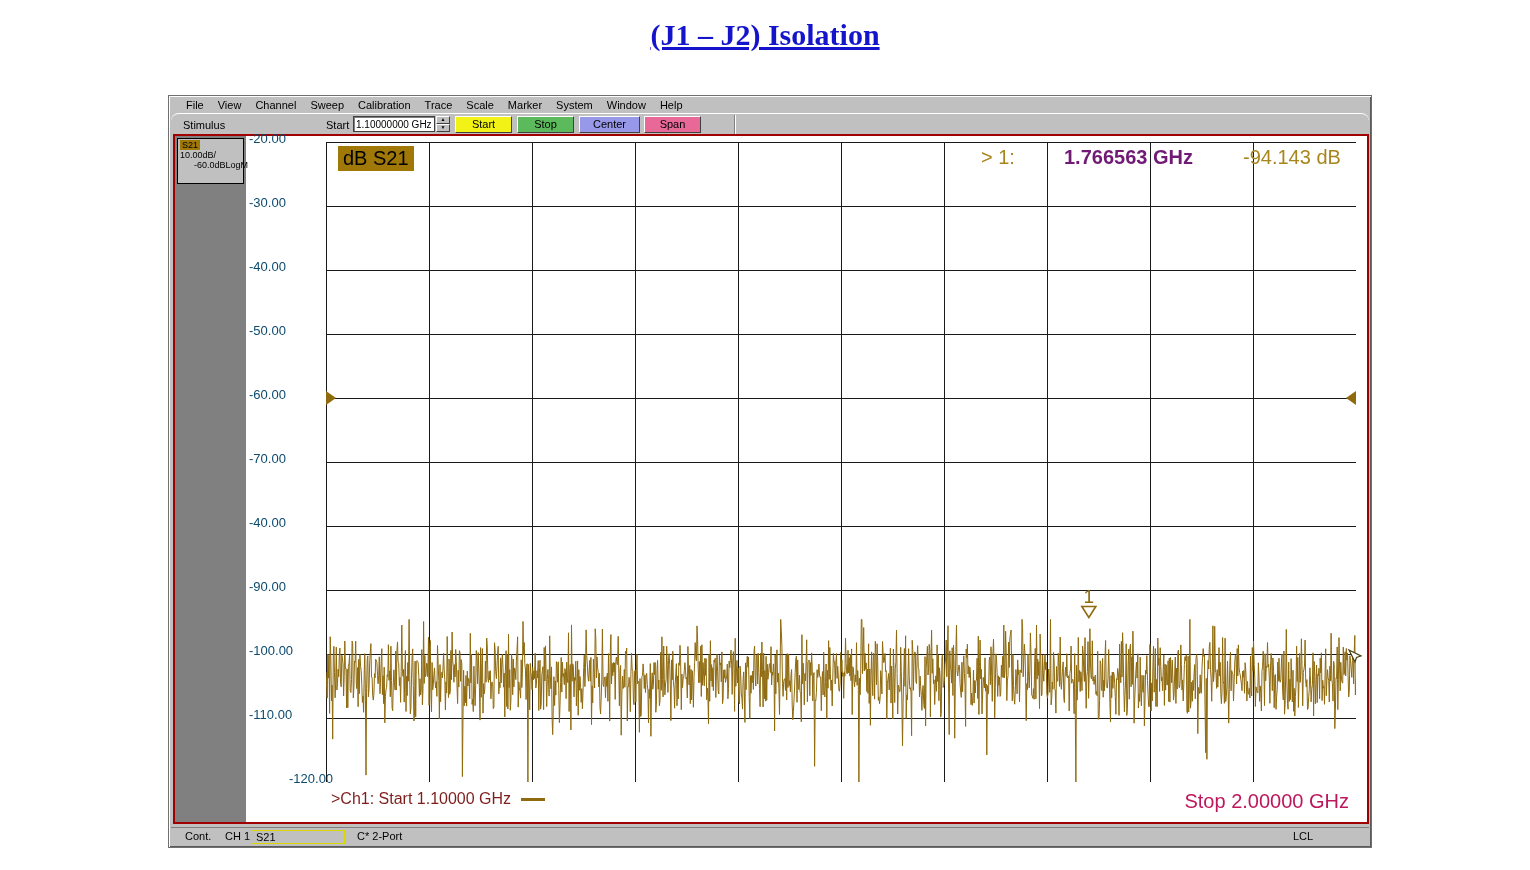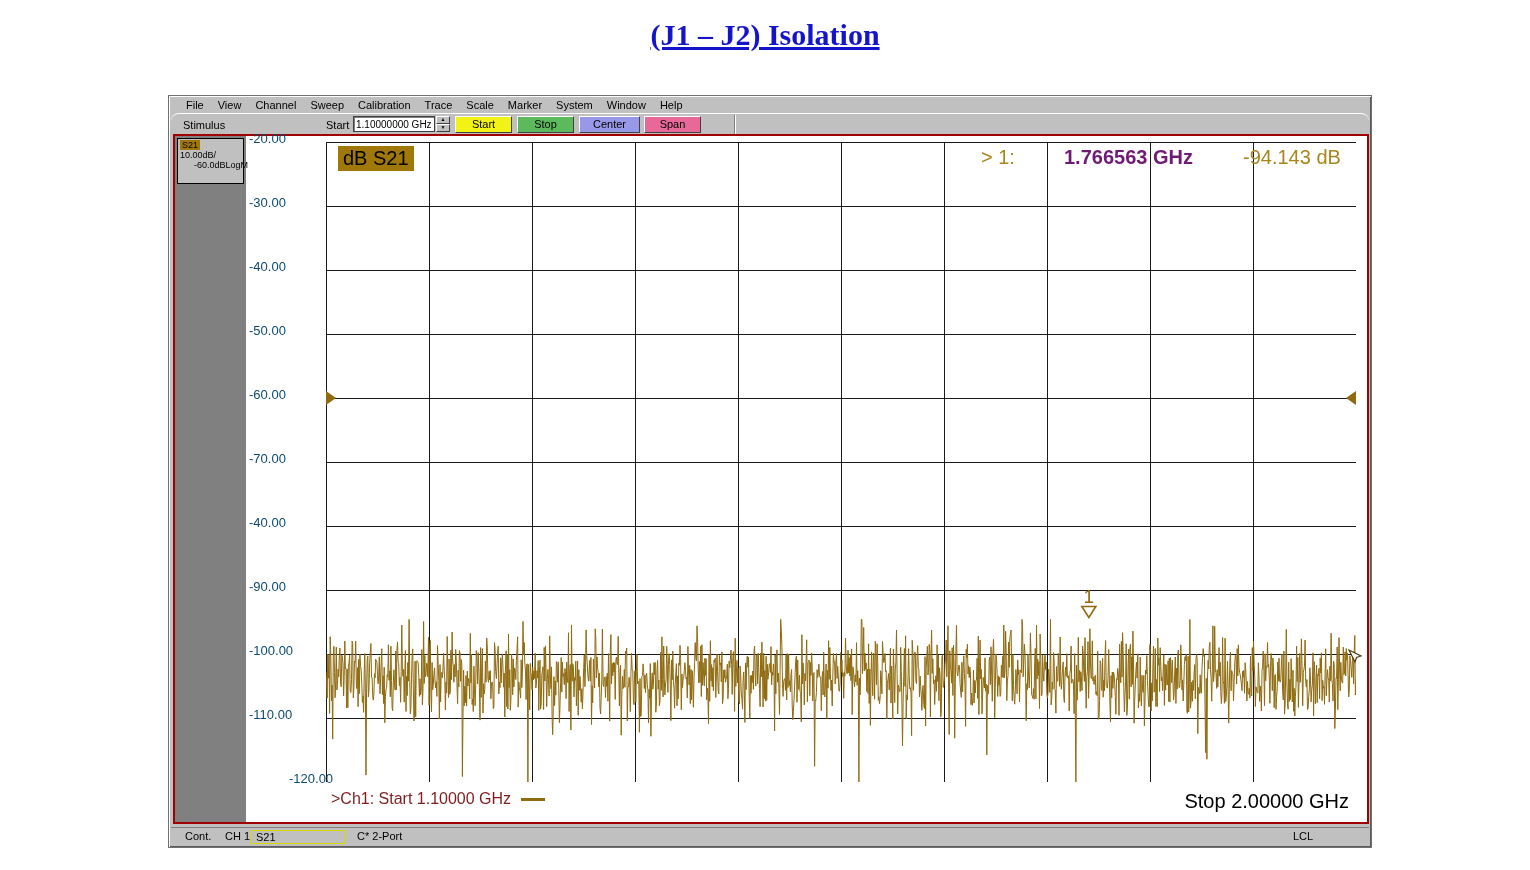--- a/index.html
+++ b/index.html
@@ -67,21 +67,21 @@
   #trace-chip { position:absolute; left:163px; top:10px; height:25px; padding:0 5px;
     font-size:20px; color:#000; line-height:25px; }
 
   
   .marker-readout { position:absolute; top:10px; height:24px; font-size:20px; }
 
   
   #annot-left { position:absolute; left:156px; top:654px; font-size:16px; color:#7f1d1d; }
   #trace-color-dash { display:inline-block; width:24px; height:3px; vertical-align:middle;
     margin-left:10px; }
-  #annot-right { position:absolute; right:18px; top:654px; font-size:20px; color:#000000; }
+  #annot-right { position:absolute; right:18px; top:654px; font-size:20px; color:#be185d; }
 
   #mouse-cursor { position:absolute; left:1172px; top:512px; width:18px; height:18px; }
 
   
   #status-bar { position:absolute; left:2px; bottom:3px; right:2px; height:17px;
     border-top:1px solid #808080; font-size:11px; color:#000; }
   .sb-field { position:absolute; top:2px; height:14px; line-height:13px; padding:0 4px; }
   #sb-cont { left:10px; width:42px; }
   #sb-ch { left:50px; width:40px; }
   #sb-meas { left:80px; width:94px; border:1px solid #d8d800; }

